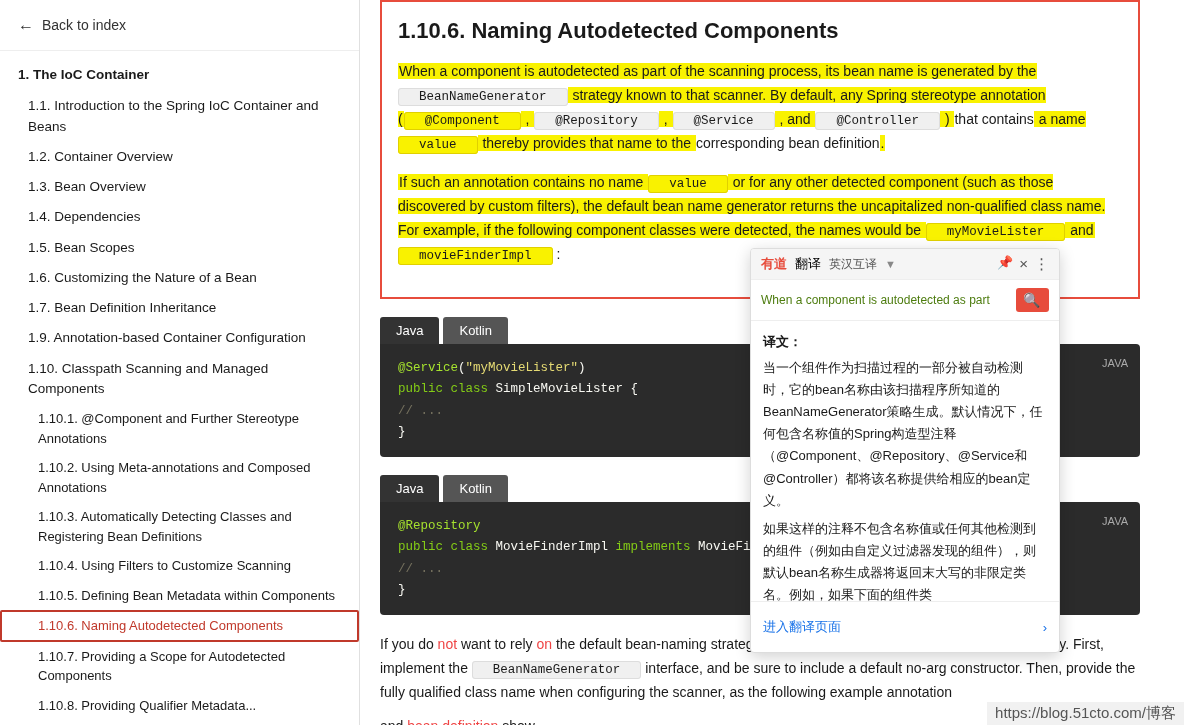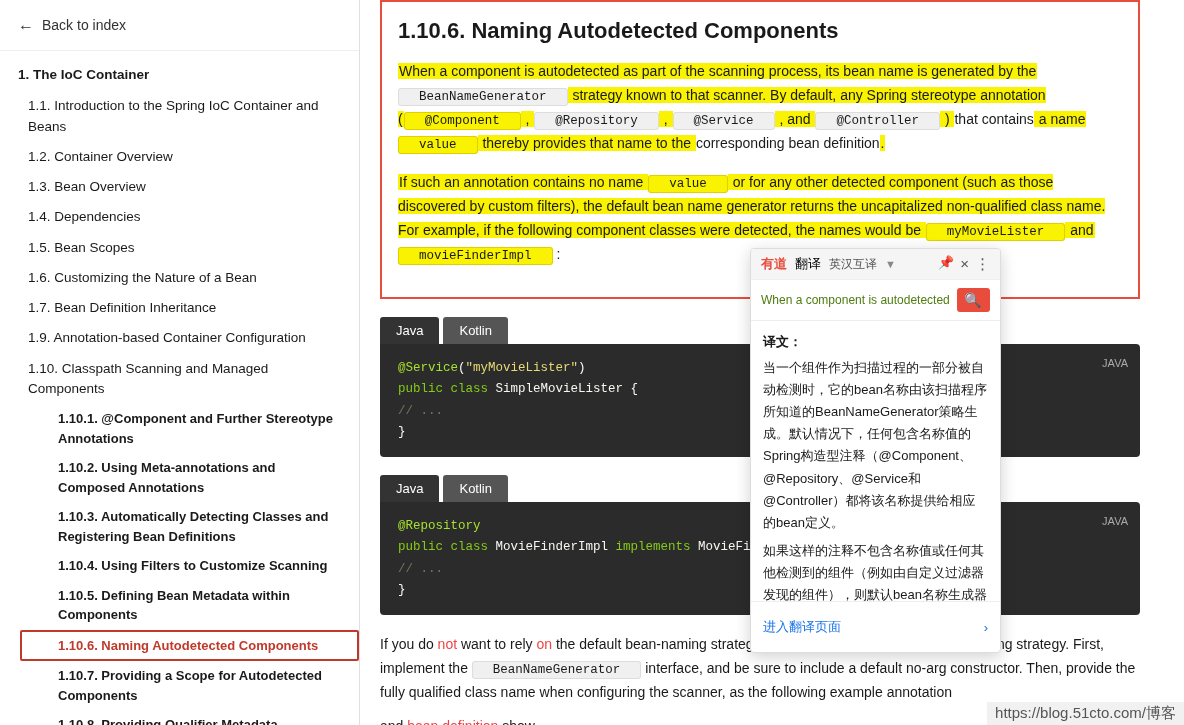--- a/index.html
+++ b/index.html
@@ -28,21 +28,21 @@
     .nav-section { padding: 8px 0; }
     .nav-item {
       padding: 5px 18px;
       cursor: pointer;
       color: #1a1a1a;
       font-size: 13.5px;
       line-height: 1.5;
     }
     .nav-item.level1 { font-weight: 600; padding: 6px 18px; }
     .nav-item.level2 { padding-left: 28px; font-weight: normal; }
-    .nav-item.level3 { padding-left: 38px; font-weight: bold; font-size: 13px; margin-left: 20px; }
+    .nav-item.level3 { padding-left: 38px; font-weight: normal; font-size: 13px; }
     .nav-item.active {
       border: 2px solid #c0392b;
       color: #c0392b;
       background: #fff;
       border-radius: 2px;
       padding: 4px 16px;
     }
     .nav-item.active.level3 { padding-left: 36px; }
 
     
@@ -99,21 +99,21 @@
     code.inline.highlight {
       background: #f9f200;
       border-color: #e0d000;
     }
 
     
     .translation-popup {
       position: absolute;
       top: 248px;
       left: 390px;
-      width: 251px;
+      width: 310px;
       background: #fff;
       border: 1px solid #ddd;
       border-radius: 4px;
       box-shadow: 0 4px 16px rgba(0,0,0,0.18);
       z-index: 100;
       padding: 0;
       overflow: hidden;
     }
 
     .popup-header {

